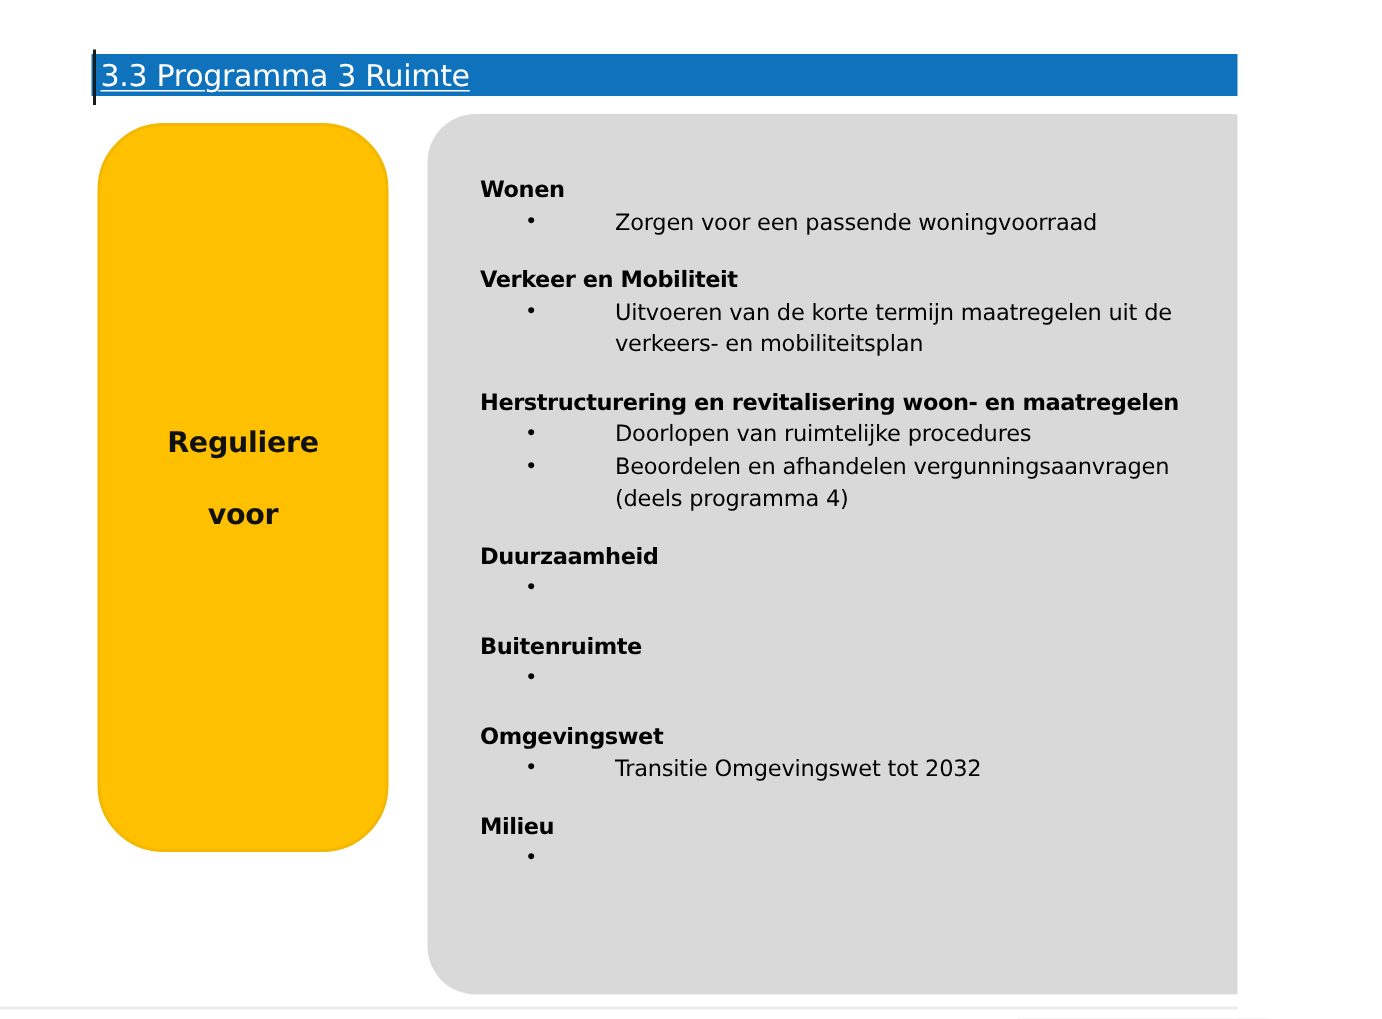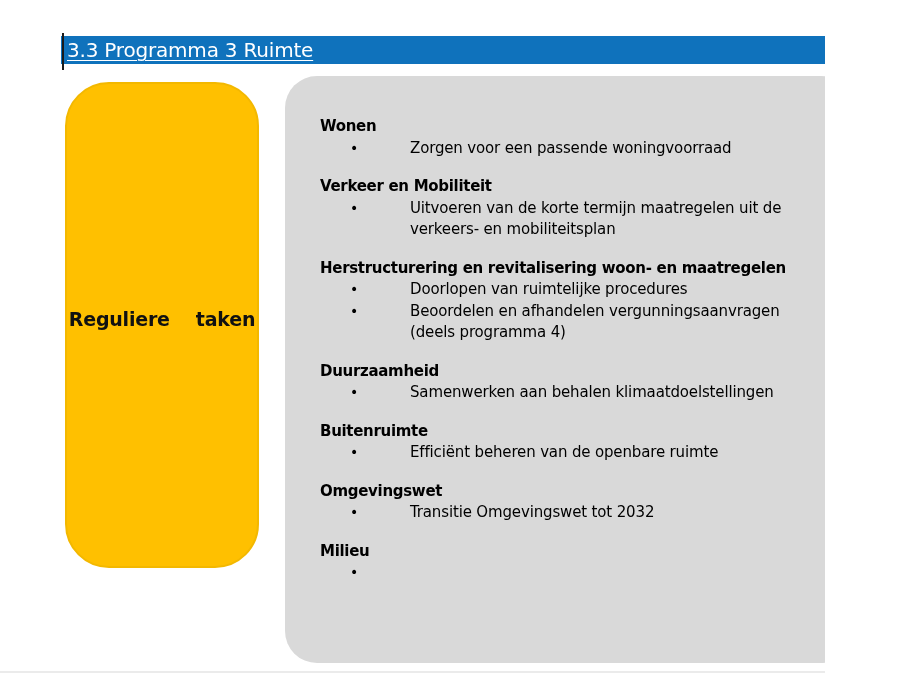--- a/index.html
+++ b/index.html
@@ -53,21 +53,21 @@
     position: absolute;
     left: 65px;
     top: 82px;
     width: 194px;
     height: 486px;
     background: #FFC000;
     border: 2px solid #f3b800;
     box-sizing: border-box;
     border-radius: 44px;
     display: flex;
-    flex-direction: row;
+    flex-direction: column;
     align-items: center;
     justify-content: center;
     gap: 26px;
     padding-bottom: 12px;
   }
   .yellow-label {
     font-size: 19px;
     font-weight: bold;
     color: #111111;
     letter-spacing: -0.2px;
@@ -132,21 +132,21 @@
 
 <div class="page">
 
   <div class="title-bar">
     <span class="title-text">3.3 Programma 3 Ruimte</span>
   </div>
   <div class="text-cursor"></div>
 
   <div class="yellow-box">
     <div class="yellow-label">Reguliere</div>
-    <div class="yellow-label">taken</div>
+    <div class="yellow-label">voor</div>
   </div>
 
   <div class="gray-box">
     <div id="sections">
   <section class="task-section">
     <h3 class="task-heading">Wonen</h3>
     <ul class="task-list">
   <li class="task-item">
     <span class="bullet">•</span>
     <span class="task-text">Zorgen voor een passende woningvoorraad</span>
@@ -177,31 +177,29 @@
     <span class="task-text">Beoordelen en afhandelen vergunningsaanvragen (deels programma 4)</span>
   </li>
 </ul>
   </section>
 
   <section class="task-section">
     <h3 class="task-heading">Duurzaamheid</h3>
     <ul class="task-list">
   <li class="task-item">
     <span class="bullet">•</span>
-    <span class="task-text">Samenwerken aan behalen klimaatdoelstellingen</span>
   </li>
 </ul>
   </section>
 
   <section class="task-section">
     <h3 class="task-heading">Buitenruimte</h3>
     <ul class="task-list">
   <li class="task-item">
     <span class="bullet">•</span>
-    <span class="task-text">Efficiënt beheren van de openbare ruimte</span>
   </li>
 </ul>
   </section>
 
   <section class="task-section">
     <h3 class="task-heading">Omgevingswet</h3>
     <ul class="task-list">
   <li class="task-item">
     <span class="bullet">•</span>
     <span class="task-text">Transitie Omgevingswet tot 2032</span>

